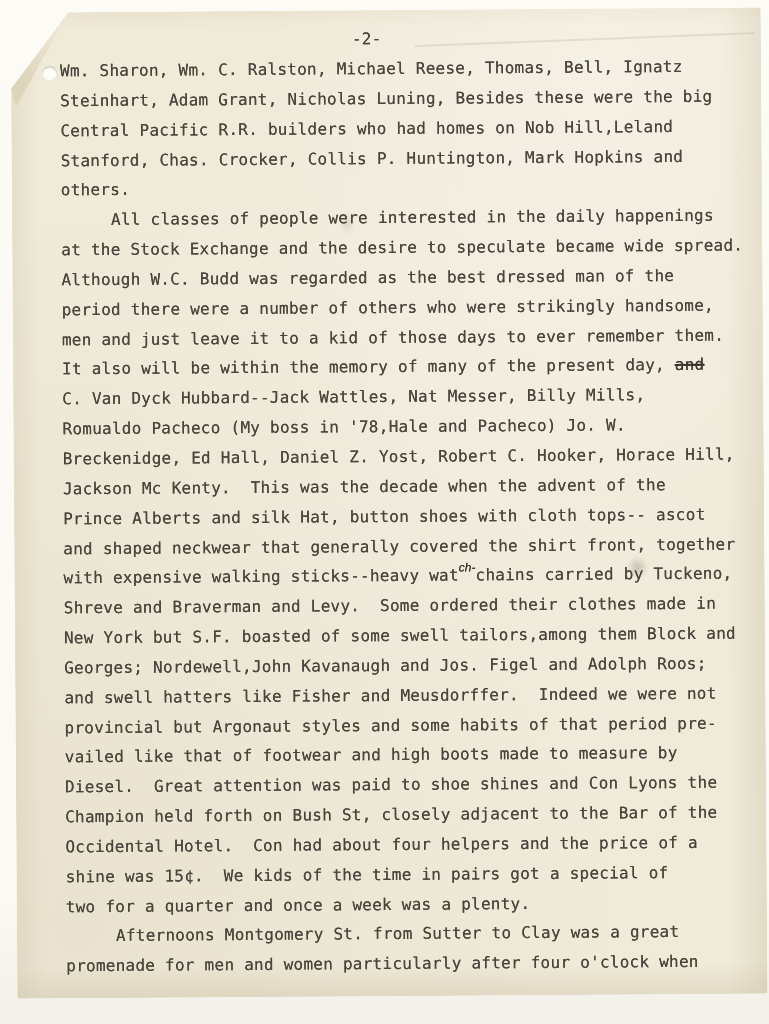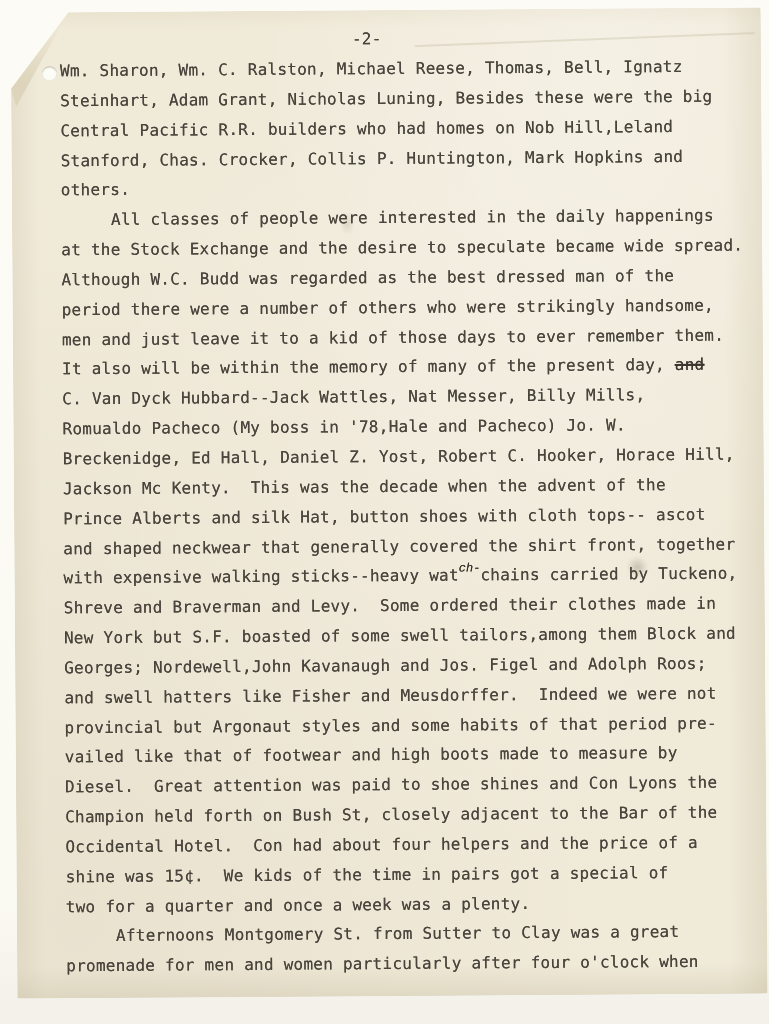--- a/index.html
+++ b/index.html
@@ -75,21 +75,21 @@
   }
   .line.indent { padding-left: 50px; }
   .strike {
     text-decoration: line-through;
     text-decoration-thickness: 2px;
     color: #3a362f;
   }
   .hw-insert {
     position: relative;
     top: -9px;
-    font-family: Liberation Mono, monospace;
+    font-family: Liberation Sans, sans-serif;
     font-style: italic;
     font-size: 12px;
     color: #2f2b25;
     letter-spacing: 0;
   }
 </style>
 </head>
 <body>
 
 <div class="paper">

